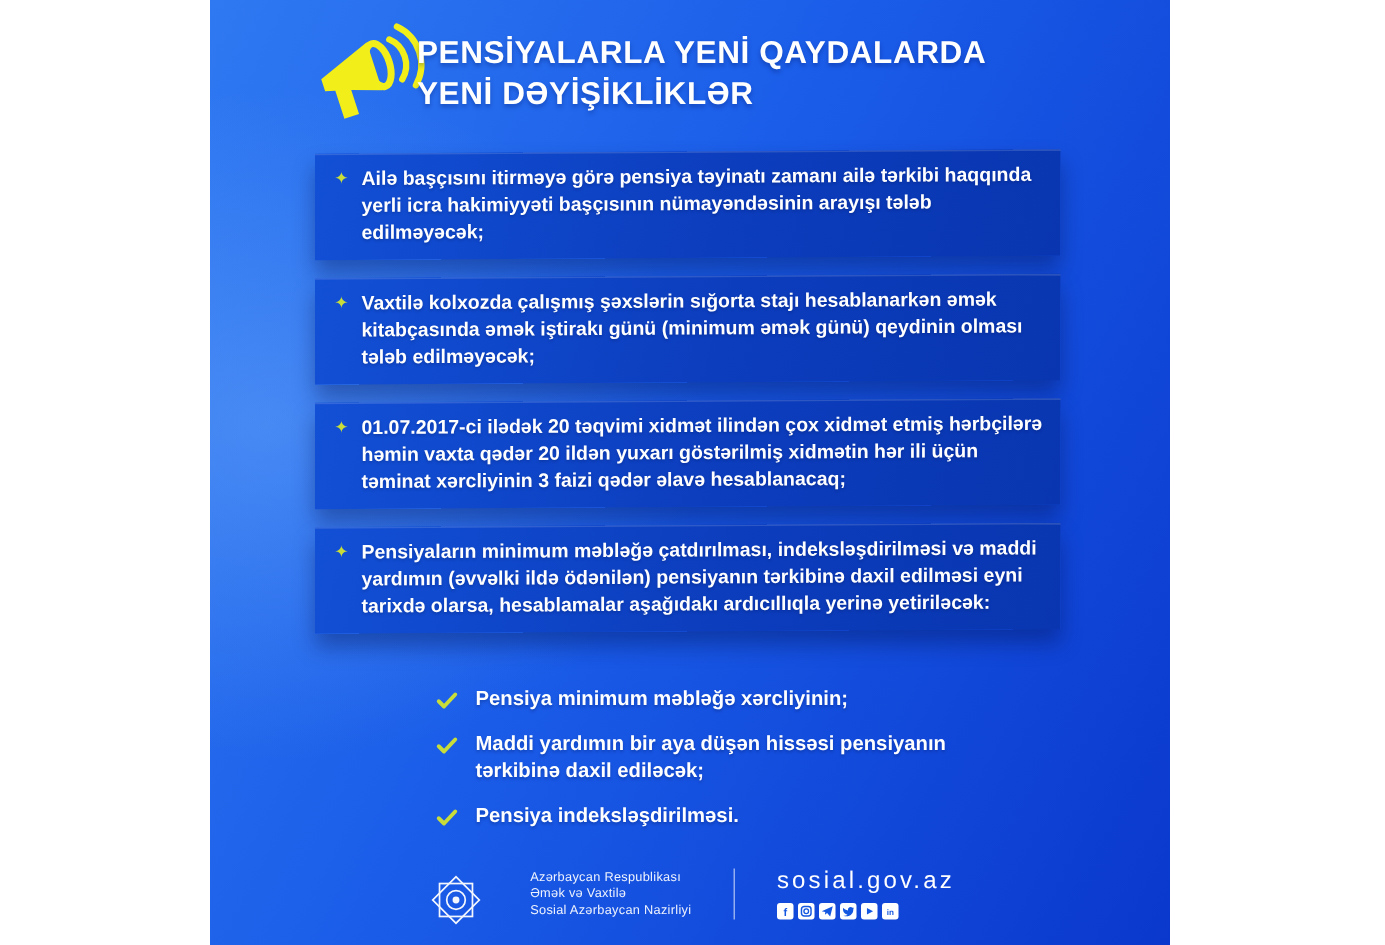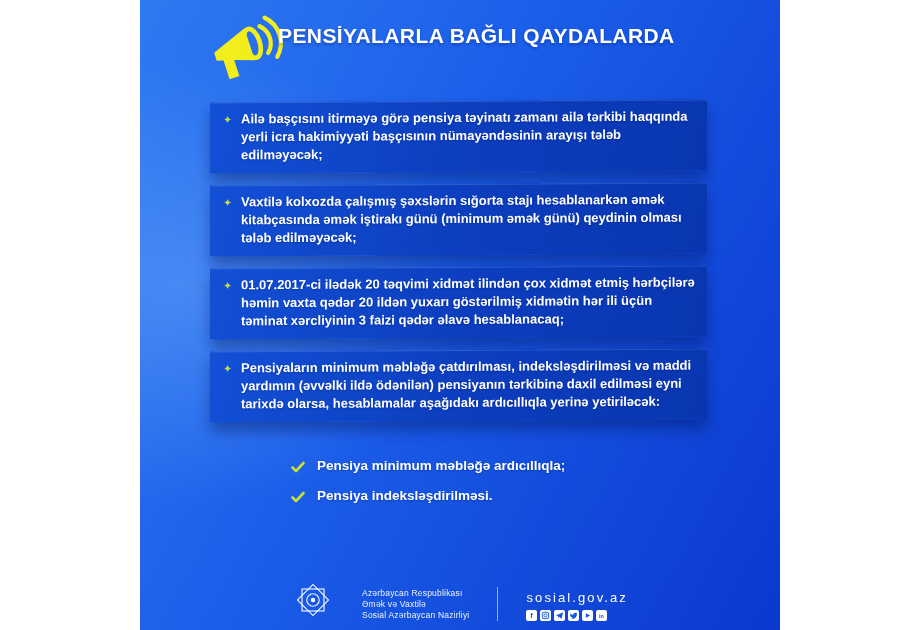--- a/index.html
+++ b/index.html
@@ -39,26 +39,26 @@
   .checklist { position:absolute; left:150px; top:457px; }
   .check-item { display:flex; align-items:flex-start; gap:11px; margin-bottom:11px; }
   .check-item svg { flex:0 0 16px; margin-top:2px; }
   .check-item p {
     color:#ffffff; font-size:13.5px; font-weight:bold; line-height:18.5px;
     width:352px; text-shadow:0 1px 2px rgba(0,20,80,.30);
   }
   
   .footer {
     position:absolute; left:0; right:0; bottom:9px;
-    display:flex; justify-content:center; align-items:flex-end; gap:28px; color:#ffffff;
+    display:flex; justify-content:center; align-items:flex-start; gap:28px; color:#ffffff;
   }
   .logo { width:42px; height:42px; }
   .ministry { font-size:8.5px; line-height:11px; color:rgba(255,255,255,.93); letter-spacing:.2px; }
   .fdivider { width:1px; height:34px; background:rgba(255,255,255,.55); }
-  .site { font-size:13px; letter-spacing:2.1px; margin-bottom:5px; }
+  .site { font-size:16px; letter-spacing:2.1px; margin-bottom:5px; }
   .sicons { display:flex; gap:3px; }
   .sicon {
     width:11px; height:11px; background:#ffffff; border-radius:2px;
     display:flex; align-items:center; justify-content:center;
   }
   .sicon svg { display:block; }
 </style>
 </head>
 <body>
 
@@ -69,21 +69,22 @@
       <svg viewBox="0 0 90 90" width="84" height="84">
         <g transform="rotate(-18 45 45)">
           <path d="M13 40 L52 25 L52 61 L31 54 L31 72 L20 72 L20 51 L13 49 Z" fill="#f2ee1a"></path>
           <ellipse cx="55" cy="43" rx="8" ry="16" fill="none" stroke="#f2ee1a" stroke-width="5"></ellipse>
           <path d="M68 28 A 20 20 0 0 1 68 58" fill="none" stroke="#f2ee1a" stroke-width="4.5" stroke-linecap="round"></path>
           <path d="M76 21 A 30 30 0 0 1 76 65" fill="none" stroke="#f2ee1a" stroke-width="4.5" stroke-linecap="round"></path>
         </g>
       </svg>
     </div>
     <h1 class="title">
-      <span>PENSİYALARLA BAĞLI QAYDALARDA</span>
+      <span>PENSİYALARLA YENİ QAYDALARDA</span>
+      <span>YENİ DƏYİŞİKLİKLƏR</span>
     </h1>
 
     <div class="boxes">
       <div class="info-box">
         <span class="bullet">✦</span>
         <p>Ailə başçısını itirməyə görə pensiya təyinatı zamanı ailə tərkibi haqqında yerli icra hakimiyyəti başçısının nümayəndəsinin arayışı tələb edilməyəcək;</p>
       </div>
       <div class="info-box">
         <span class="bullet">✦</span>
         <p>Vaxtilə kolxozda çalışmış şəxslərin sığorta stajı hesablanarkən əmək kitabçasında əmək iştirakı günü (minimum əmək günü) qeydinin olması tələb edilməyəcək;</p>
@@ -96,21 +97,27 @@
         <span class="bullet">✦</span>
         <p>Pensiyaların minimum məbləğə çatdırılması, indeksləşdirilməsi və maddi yardımın (əvvəlki ildə ödənilən) pensiyanın tərkibinə daxil edilməsi eyni tarixdə olarsa,  hesablamalar  aşağıdakı ardıcıllıqla yerinə yetiriləcək:</p>
       </div>
     </div>
 
     <div class="checklist">
       <div class="check-item">
         <svg viewBox="0 0 16 16" width="16" height="16">
           <path d="M2.5 8.5 L6 12 L13.5 4" stroke="#c9dd3a" stroke-width="2.6" fill="none" stroke-linecap="round" stroke-linejoin="round"></path>
         </svg>
-        <p>Pensiya minimum məbləğə ardıcıllıqla;</p>
+        <p>Pensiya minimum məbləğə xərcliyinin;</p>
+      </div>
+      <div class="check-item">
+        <svg viewBox="0 0 16 16" width="16" height="16">
+          <path d="M2.5 8.5 L6 12 L13.5 4" stroke="#c9dd3a" stroke-width="2.6" fill="none" stroke-linecap="round" stroke-linejoin="round"></path>
+        </svg>
+        <p>Maddi yardımın bir aya düşən hissəsi pensiyanın tərkibinə daxil ediləcək;</p>
       </div>
       <div class="check-item">
         <svg viewBox="0 0 16 16" width="16" height="16">
           <path d="M2.5 8.5 L6 12 L13.5 4" stroke="#c9dd3a" stroke-width="2.6" fill="none" stroke-linecap="round" stroke-linejoin="round"></path>
         </svg>
         <p>Pensiya indeksləşdirilməsi.</p>
       </div>
     </div>
 
     <div class="footer">

